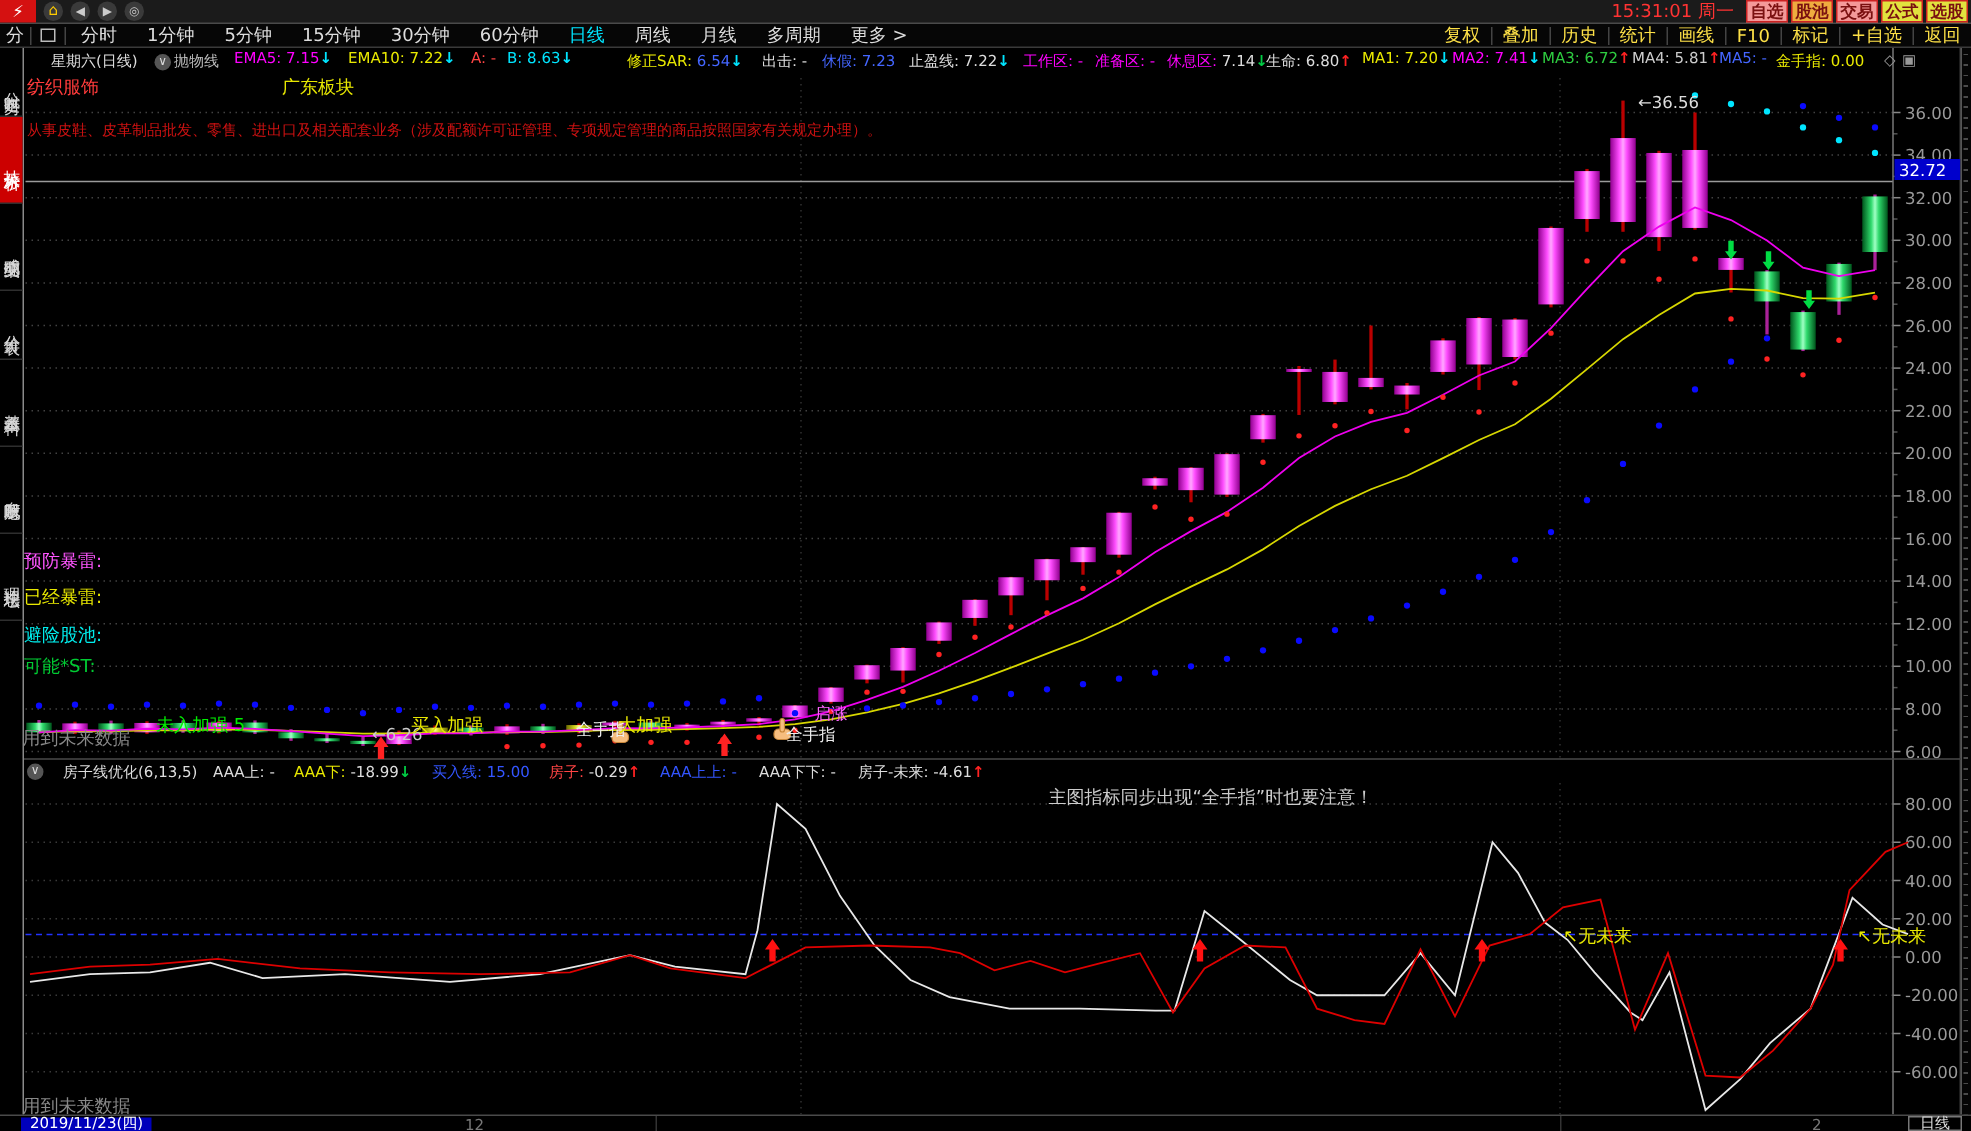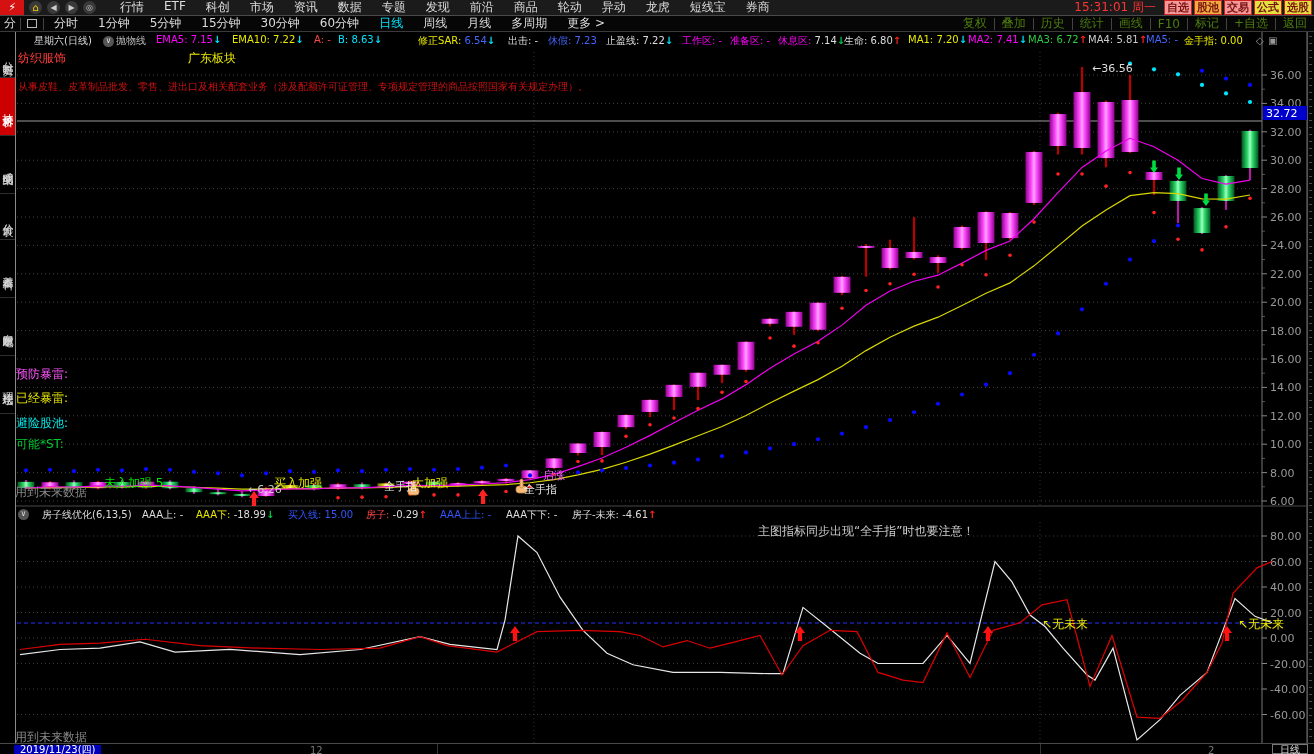--- a/index.html
+++ b/index.html
@@ -10,21 +10,21 @@
 .logo{width:24px;height:15px;background:#d51111;color:#fff;font-weight:bold;font-size:11px;text-align:center;line-height:15px}
 .navic{width:13px;height:13px;border-radius:50%;background:#3a3a3a;color:#ccc;font-size:8px;line-height:13px;text-align:center;margin-left:5px}
 .navic.h{color:#ffcc00;font-size:10px}
 .mitem{padding:0 10px;white-space:nowrap;cursor:default}
 .timebox{color:#ff3333;margin-right:8px}
 .tbtn{height:15px;line-height:13px;padding:0 2px;border:1px solid #c22;color:#7a1010;font-size:11px;margin-right:2px;font-weight:bold}
 .periodbar{position:absolute;left:0;top:16px;width:1314px;height:16px;background:#060606;border-bottom:1px solid #3a3a3a;display:flex;align-items:center;font-size:12px;color:#ddd;z-index:5}
 .pitem{padding:0 10px;white-space:nowrap}
 .pitem.active{color:#00e5ff}
 .psep{width:1px;height:12px;background:#444}
-.ritem{padding:0 7px;white-space:nowrap;color:#4d7c0f}
+.ritem{padding:0 7px;white-space:nowrap;color:#fde047}
 .winicon{width:10px;height:9px;border:1px solid #bbb;margin:0 6px;display:inline-block}
 .sidebar{position:absolute;left:0;top:32px;width:16px;height:722px;background:#000;border-right:1px solid #8a8a8a;z-index:4}
 .stab{width:15px;color:#d8d8d8;font-size:11px;writing-mode:vertical-rl;text-orientation:upright;text-align:center;border-bottom:1px solid #2e2e2e;letter-spacing:1px;line-height:15px}
 .stab.active{background:#cc0000;color:#fff}
 .infoline{position:absolute;left:16px;top:34px;width:1246px;height:17px;font-size:10px;z-index:3}
 .ifld{position:absolute;top:0;white-space:nowrap}
 .circ{position:absolute;top:2px;width:11px;height:11px;border-radius:50%;background:#555;color:#ddd;font-size:8px;line-height:10px;text-align:center}
 .arr{font-size:10px;font-weight:bold}
 .phdr{position:absolute;left:16px;top:508px;width:1246px;height:14px;font-size:10px;z-index:3}
 .notes{position:absolute;left:16px;top:523px;width:1246px;height:14px;font-size:12px;z-index:3}
@@ -400,37 +400,20 @@
       <text x="15" y="741" fill="#888888" font-size="12">用到未来数据</text>
       <text x="1307.5" y="44" fill="#999" font-size="9">+</text>
     </svg>
 
   <div class="topbar">
     <div class="logo">⚡</div>
     <div class="navic h">⌂</div>
     <div class="navic">◀</div>
     <div class="navic">▶</div>
     <div class="navic">◎</div>
-    <div id="menuitems" style="display:flex;margin-left:14px">
-        <span class="mitem">行情</span>
-        <span class="mitem">ETF</span>
-        <span class="mitem">科创</span>
-        <span class="mitem">市场</span>
-        <span class="mitem">资讯</span>
-        <span class="mitem">数据</span>
-        <span class="mitem">专题</span>
-        <span class="mitem">发现</span>
-        <span class="mitem">前沿</span>
-        <span class="mitem">商品</span>
-        <span class="mitem">轮动</span>
-        <span class="mitem">异动</span>
-        <span class="mitem">龙虎</span>
-        <span class="mitem">短线宝</span>
-        <span class="mitem">券商</span>
-      </div>
     <div style="flex:1"></div>
     <span class="timebox"><span>15:31:01</span> <span>周一</span></span>
     <div id="topbtns" style="display:flex">
         <span class="tbtn" style="background: rgb(244, 153, 153);">自选</span>
         <span class="tbtn" style="background: rgb(239, 172, 63);">股池</span>
         <span class="tbtn" style="background: rgb(244, 153, 153);">交易</span>
         <span class="tbtn" style="background: rgb(226, 226, 62);">公式</span>
         <span class="tbtn" style="background: rgb(226, 226, 62);">选股</span>
       </div>
   </div>
@@ -493,21 +476,21 @@
     <span style="position:absolute;left:1240px;top:1px;color:#999;font-size:10px">◇</span>
     <span style="position:absolute;left:1252px;top:1px;color:#999;font-size:10px">▣</span>
   </div>
 
   <div class="phdr">
     <span class="circ" style="left:2px;top:1px">∨</span>
     <span id="panelfields"><span class="ifld" style="left: 26px;"><span style="color: rgb(221, 221, 221);">房子线优化(6,13,5)</span></span><span class="ifld" style="left: 126px;"><span style="color: rgb(221, 221, 221);">AAA上: -</span></span><span class="ifld" style="left: 180px;"><span style="color: rgb(232, 232, 0);">AAA下:</span><span style="color: rgb(221, 221, 221);"> -18.99</span><span class="arr" style="color: rgb(0, 204, 68);">↓</span></span><span class="ifld" style="left: 272px;"><span style="color: rgb(51, 85, 255);">买入线:</span><span style="color: rgb(51, 85, 255);"> 15.00</span></span><span class="ifld" style="left: 350px;"><span style="color: rgb(255, 68, 68);">房子:</span><span style="color: rgb(221, 221, 221);"> -0.29</span><span class="arr" style="color: rgb(255, 34, 34);">↑</span></span><span class="ifld" style="left: 424px;"><span style="color: rgb(51, 85, 255);">AAA上上: -</span></span><span class="ifld" style="left: 490px;"><span style="color: rgb(221, 221, 221);">AAA下下: -</span></span><span class="ifld" style="left: 556px;"><span style="color: rgb(221, 221, 221);">房子-未来: -4.61</span><span class="arr" style="color: rgb(255, 34, 34);">↑</span></span></span>
   </div>
 
   <div class="notes">
-    <span style="position:absolute;left:742px;color:#cccccc">主图指标同步出现“全手指”时也要注意！</span>
+    <span style="position:absolute;left:683px;color:#cccccc">主图指标同步出现“全手指”时也要注意！</span>
   </div>
 
   <div class="statusbar">
     <span class="datebox">2019/11/23(四)</span>
     <span id="statuslabels"><span style="position: absolute; top: 1px; color: rgb(119, 119, 119); left: 310px;">12</span><span style="position: absolute; top: 1px; color: rgb(119, 119, 119); left: 1208px;">2</span></span>
     <span style="position:absolute;left:437px;top:0;width:1px;height:11px;background:#333"></span>
     <span style="position:absolute;left:1040px;top:0;width:1px;height:11px;background:#333"></span>
     <span class="sbox" style="left:1272px;width:36px">日线</span>
   </div>
 

